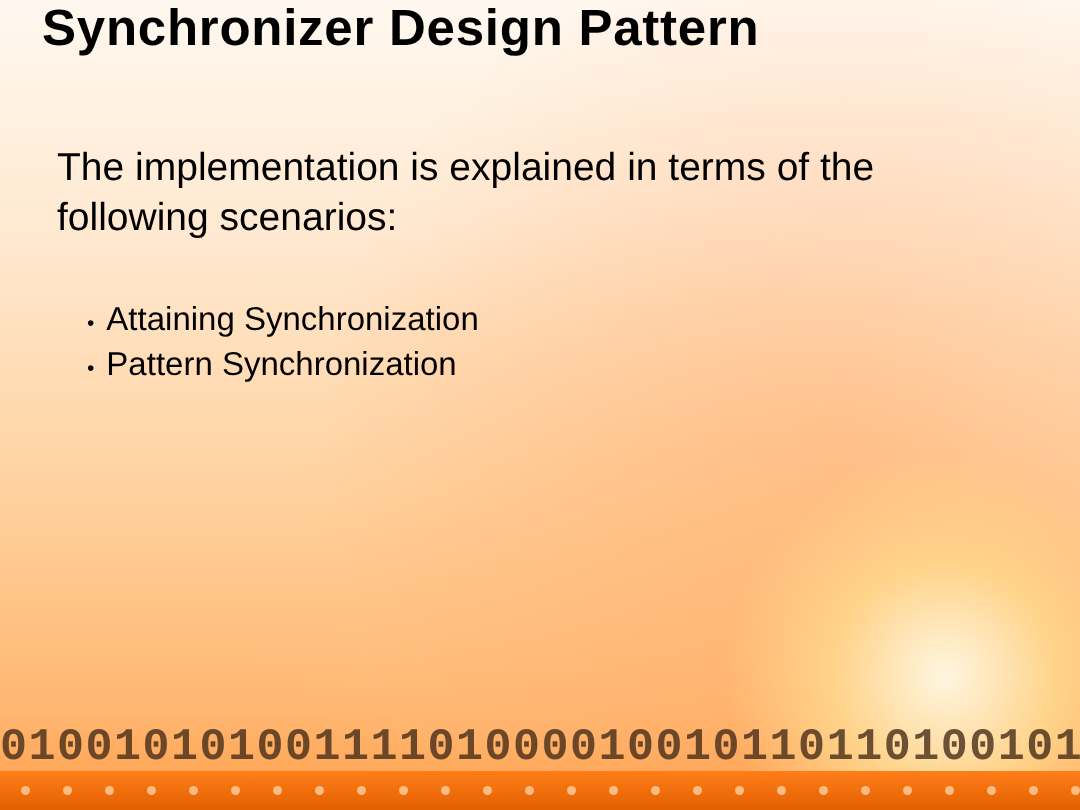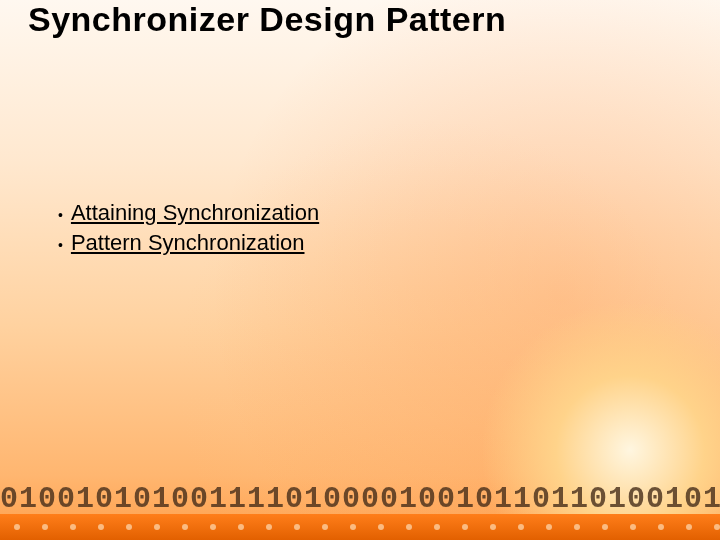--- a/index.html
+++ b/index.html
@@ -60,21 +60,20 @@
     display: flex;
     align-items: baseline;
     gap: 8px;
     margin-bottom: 4px;
   }
   .bullets .dot {
     font-size: 14px;
     line-height: 22px;
   }
   .bullets .lbl {
-    text-decoration: underline;
     color: #000;
   }
   .binary-band {
     position: absolute;
     left: 0;
     right: 0;
     bottom: 26px;
     height: 32px;
     overflow: hidden;
     white-space: nowrap;
@@ -111,20 +110,21 @@
   }
 </style>
 </head>
 <body>
 
 <div class="slide">
   <div class="glow"></div>
 
   <div class="title">Synchronizer Design Pattern</div>
 
+  <div class="intro">The implementation is explained in terms of the following scenarios:</div>
 
   <div class="bullets">
     <div class="row">
       <span class="dot">•</span>
       <span class="lbl">Attaining Synchronization</span>
     </div>
     <div class="row">
       <span class="dot">•</span>
       <span class="lbl">Pattern Synchronization</span>
     </div>

